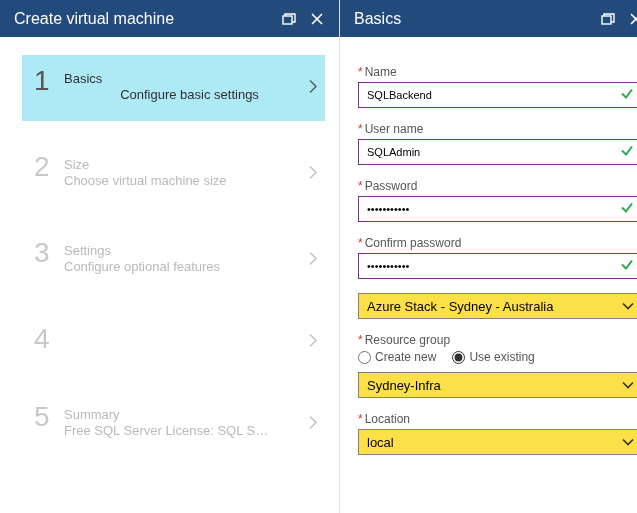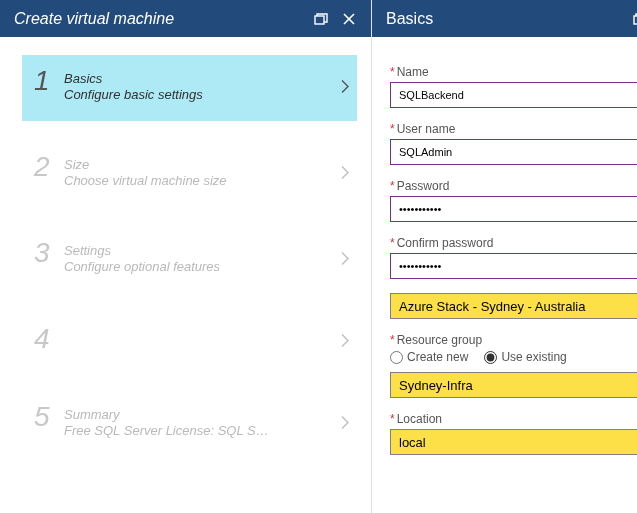--- a/index.html
+++ b/index.html
@@ -14,21 +14,21 @@
   }
   .layout { display: flex; height: 100%; }
   .pane {
     flex: 0 0 auto;
     height: 100%;
     border-right: 1px solid #e1e1e1;
     display: flex;
     flex-direction: column;
     background: #fff;
   }
-  .pane-left { width: 372px; font-style: italic; }
+  .pane-left { width: 340px; }
   .pane-right { width: 319px; }
 
   .blade-header {
     background: #224a7a;
     color: #fff;
     height: 37px;
     display: flex;
     align-items: center;
     padding: 0 8px 0 14px;
     position: relative;
@@ -69,21 +69,21 @@
     font-weight: 300;
     width: 30px;
     line-height: 1;
     color: #c8c8c8;
     margin-top: -2px;
   }
   .step-text { flex: 1 1 auto; padding-top: 2px; overflow: hidden; }
   .step-title { font-size: 13px; line-height: 16px; white-space: nowrap; overflow: hidden; text-overflow: ellipsis; }
   .step-sub   { font-size: 13px; line-height: 16px; white-space: nowrap; overflow: hidden; text-overflow: ellipsis; }
   .step.active .step-title { color: #323130; }
-  .step.active .step-sub   { color: #323130; }
+  .step.active .step-sub   { color: #323130; text-align: center; }
   .step .chev {
     position: absolute;
     right: 8px;
     top: 50%;
     transform: translateY(-50%);
   }
   .step .chev svg { stroke: #bfbfbf; }
   .step.active .chev svg { stroke: #555; }
 
   .form-body {

